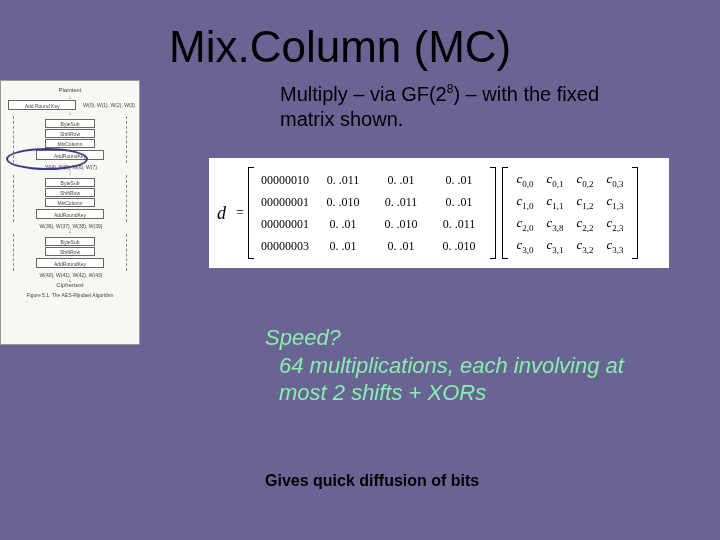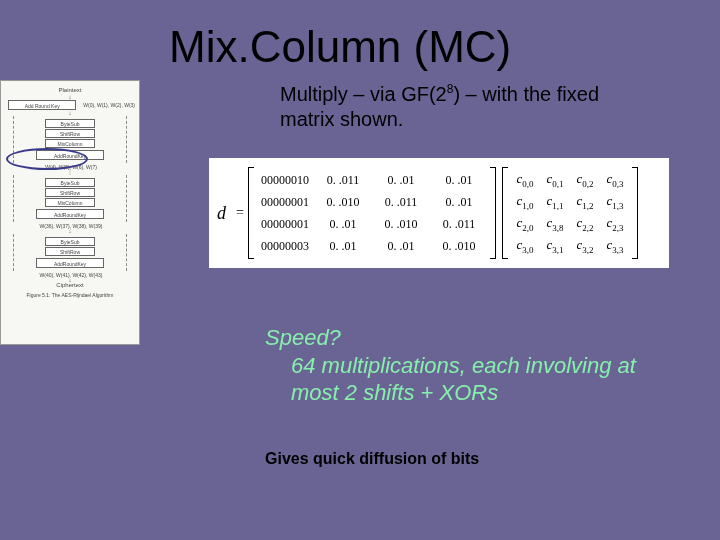--- a/index.html
+++ b/index.html
@@ -110,25 +110,25 @@
   .desc2 {
     position: absolute;
     left: 265px;
     top: 324px;
     width: 400px;
     color: #86efac;
     font-size: 22px;
     line-height: 1.25;
     font-style: italic;
   }
-  .desc2 .indent { margin-left: 26px; display: block; }
+  .desc2 .indent { margin-left: 14px; display: block; }
   .desc3 {
     position: absolute;
     left: 265px;
-    top: 450px;
+    top: 472px;
     color: #000;
     font-size: 16px;
     font-weight: bold;
   }
 </style>
 </head>
 <body>
 
 <div class="title">Mix.Column (MC)</div>
 

